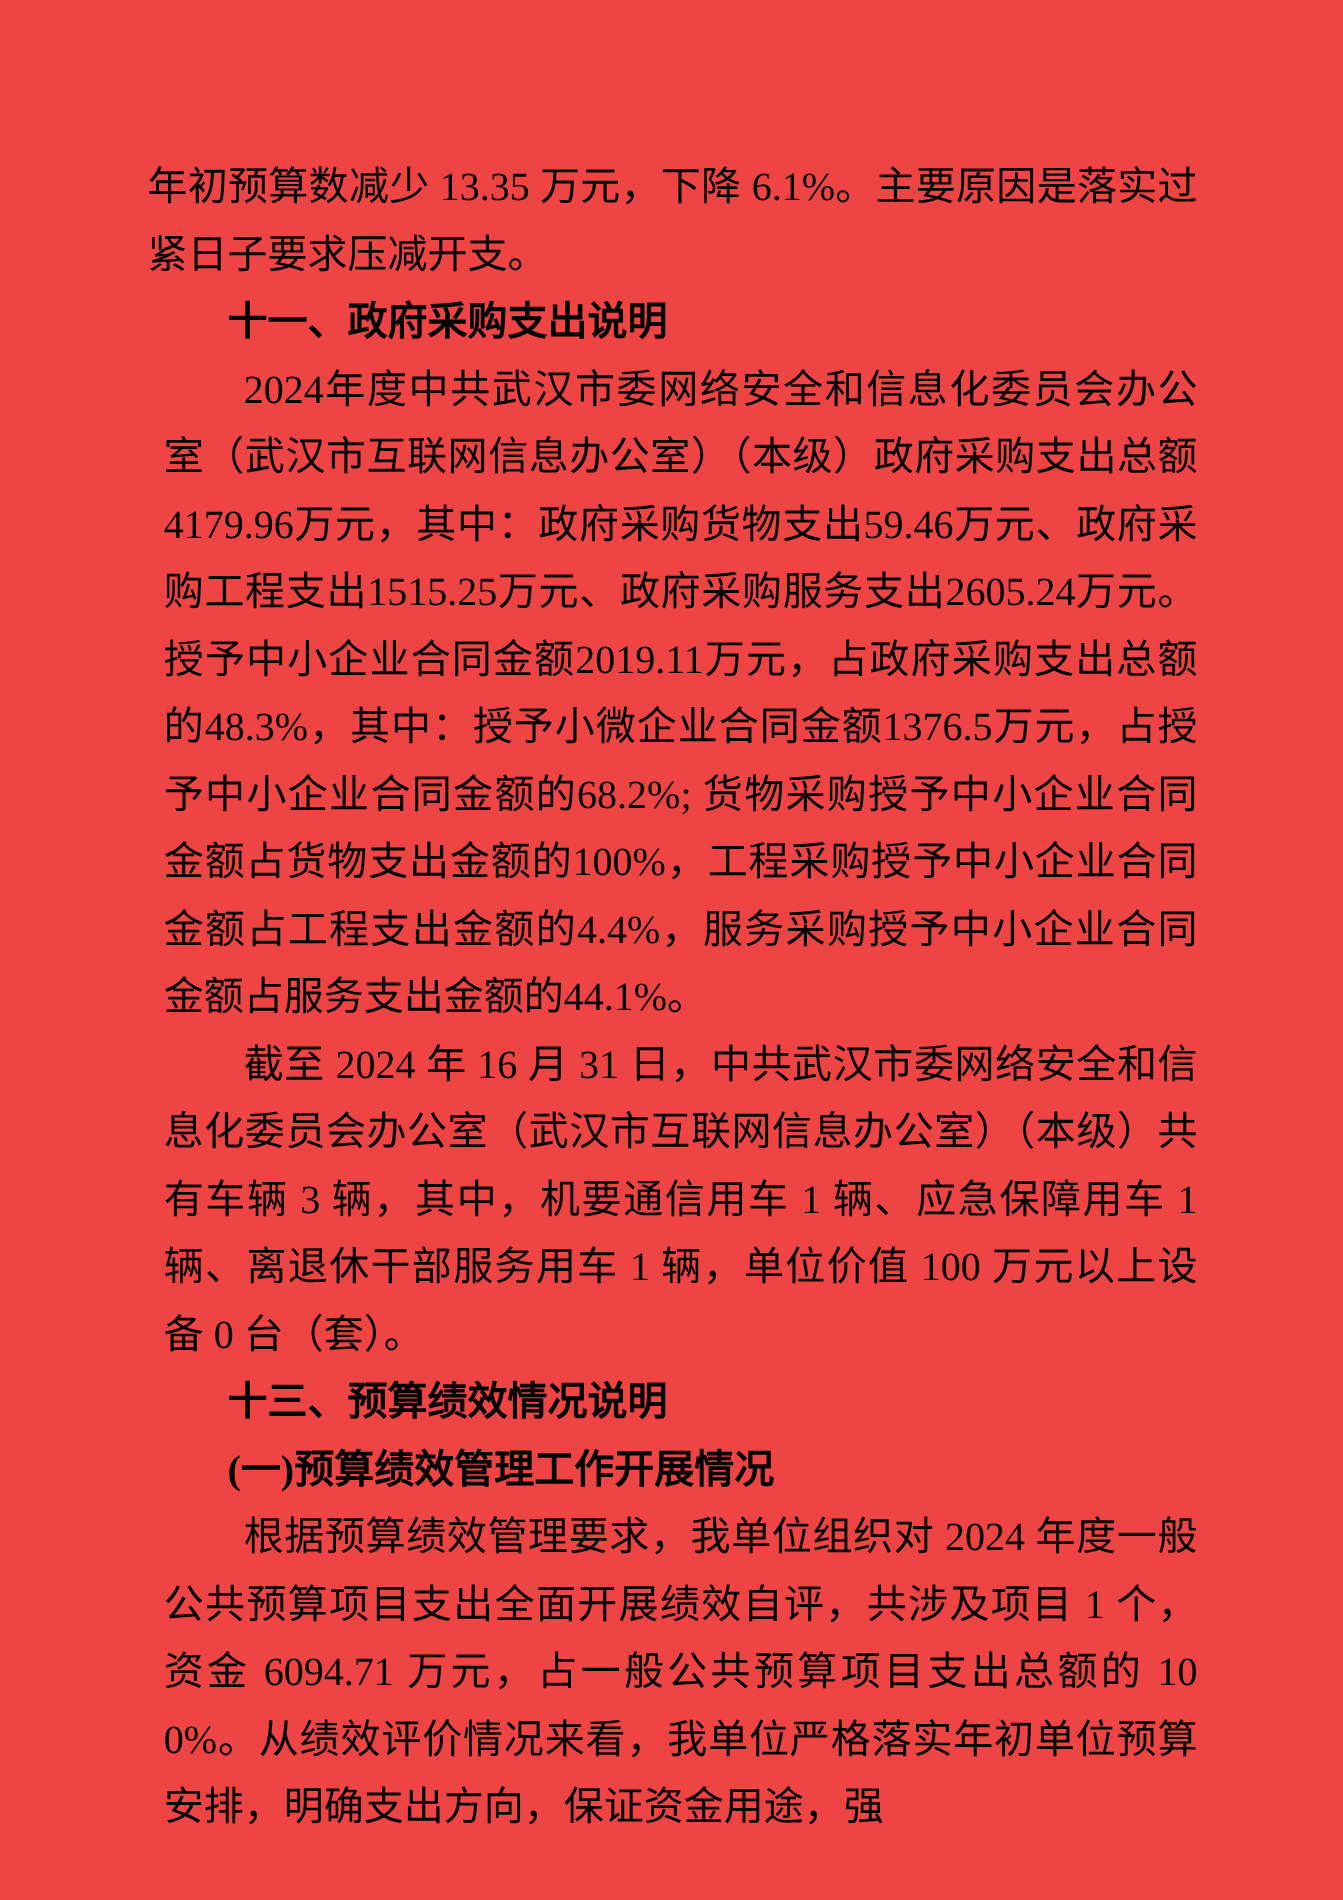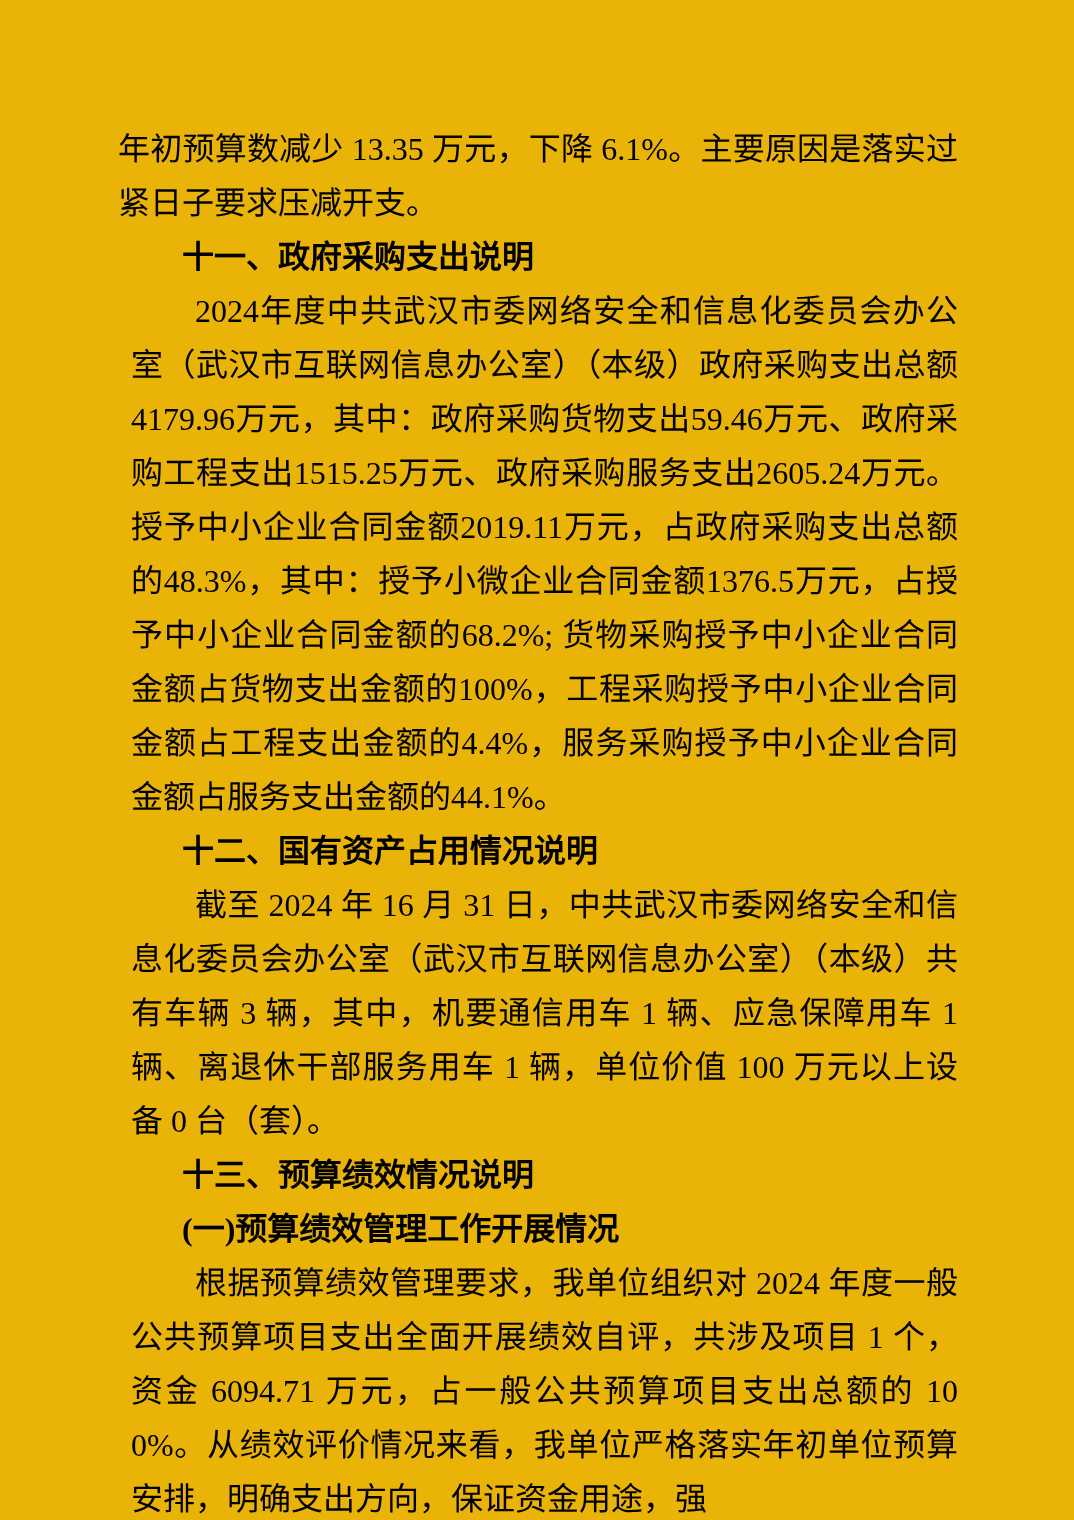--- a/index.html
+++ b/index.html
@@ -4,21 +4,21 @@
 <style>
   html, body {
     margin: 0;
     padding: 0;
     background: #ffffff;
   }
   .page {
     position: relative;
     width: 1074px;
     height: 1520px;
-    background: #eab308;
+    background: #ef4444;
     color: #000000;
     box-sizing: border-box;
     padding: 122px 116px 0 118px;
     overflow: hidden;
   }
   .para,
   .heading,
   .subheading {
     margin: 0;
     padding: 0;
@@ -51,21 +51,20 @@
 <body>
 
 <div class="page">
 
   <p class="para">年初预算数减少 13.35 万元，下降 6.1%。主要原因是落实过紧日子要求压减开支。</p>
 
   <h2 class="heading">十一、政府采购支出说明</h2>
 
   <p class="para indent">2024年度中共武汉市委网络安全和信息化委员会办公室（武汉市互联网信息办公室）（本级）政府采购支出总额4179.96万元，其中：政府采购货物支出59.46万元、政府采购工程支出1515.25万元、政府采购服务支出2605.24万元。授予中小企业合同金额2019.11万元，占政府采购支出总额的48.3%，其中：授予小微企业合同金额1376.5万元，占授予中小企业合同金额的68.2%; 货物采购授予中小企业合同金额占货物支出金额的100%，工程采购授予中小企业合同金额占工程支出金额的4.4%，服务采购授予中小企业合同金额占服务支出金额的44.1%。</p>
 
-  <h2 class="heading">十二、国有资产占用情况说明</h2>
 
   <p class="para indent">截至 2024 年 16 月 31 日，中共武汉市委网络安全和信息化委员会办公室（武汉市互联网信息办公室）（本级）共有车辆 3 辆，其中，机要通信用车 1 辆、应急保障用车 1 辆、离退休干部服务用车 1 辆，单位价值 100 万元以上设备 0 台（套）。</p>
 
   <h2 class="heading">十三、预算绩效情况说明</h2>
 
   <h3 class="subheading">(一)预算绩效管理工作开展情况</h3>
 
   <p class="para indent">根据预算绩效管理要求，我单位组织对 2024 年度一般公共预算项目支出全面开展绩效自评，共涉及项目 1 个，资金 6094.71 万元，占一般公共预算项目支出总额的 100%。从绩效评价情况来看，我单位严格落实年初单位预算安排，明确支出方向，保证资金用途，强</p>
 
 </div>

